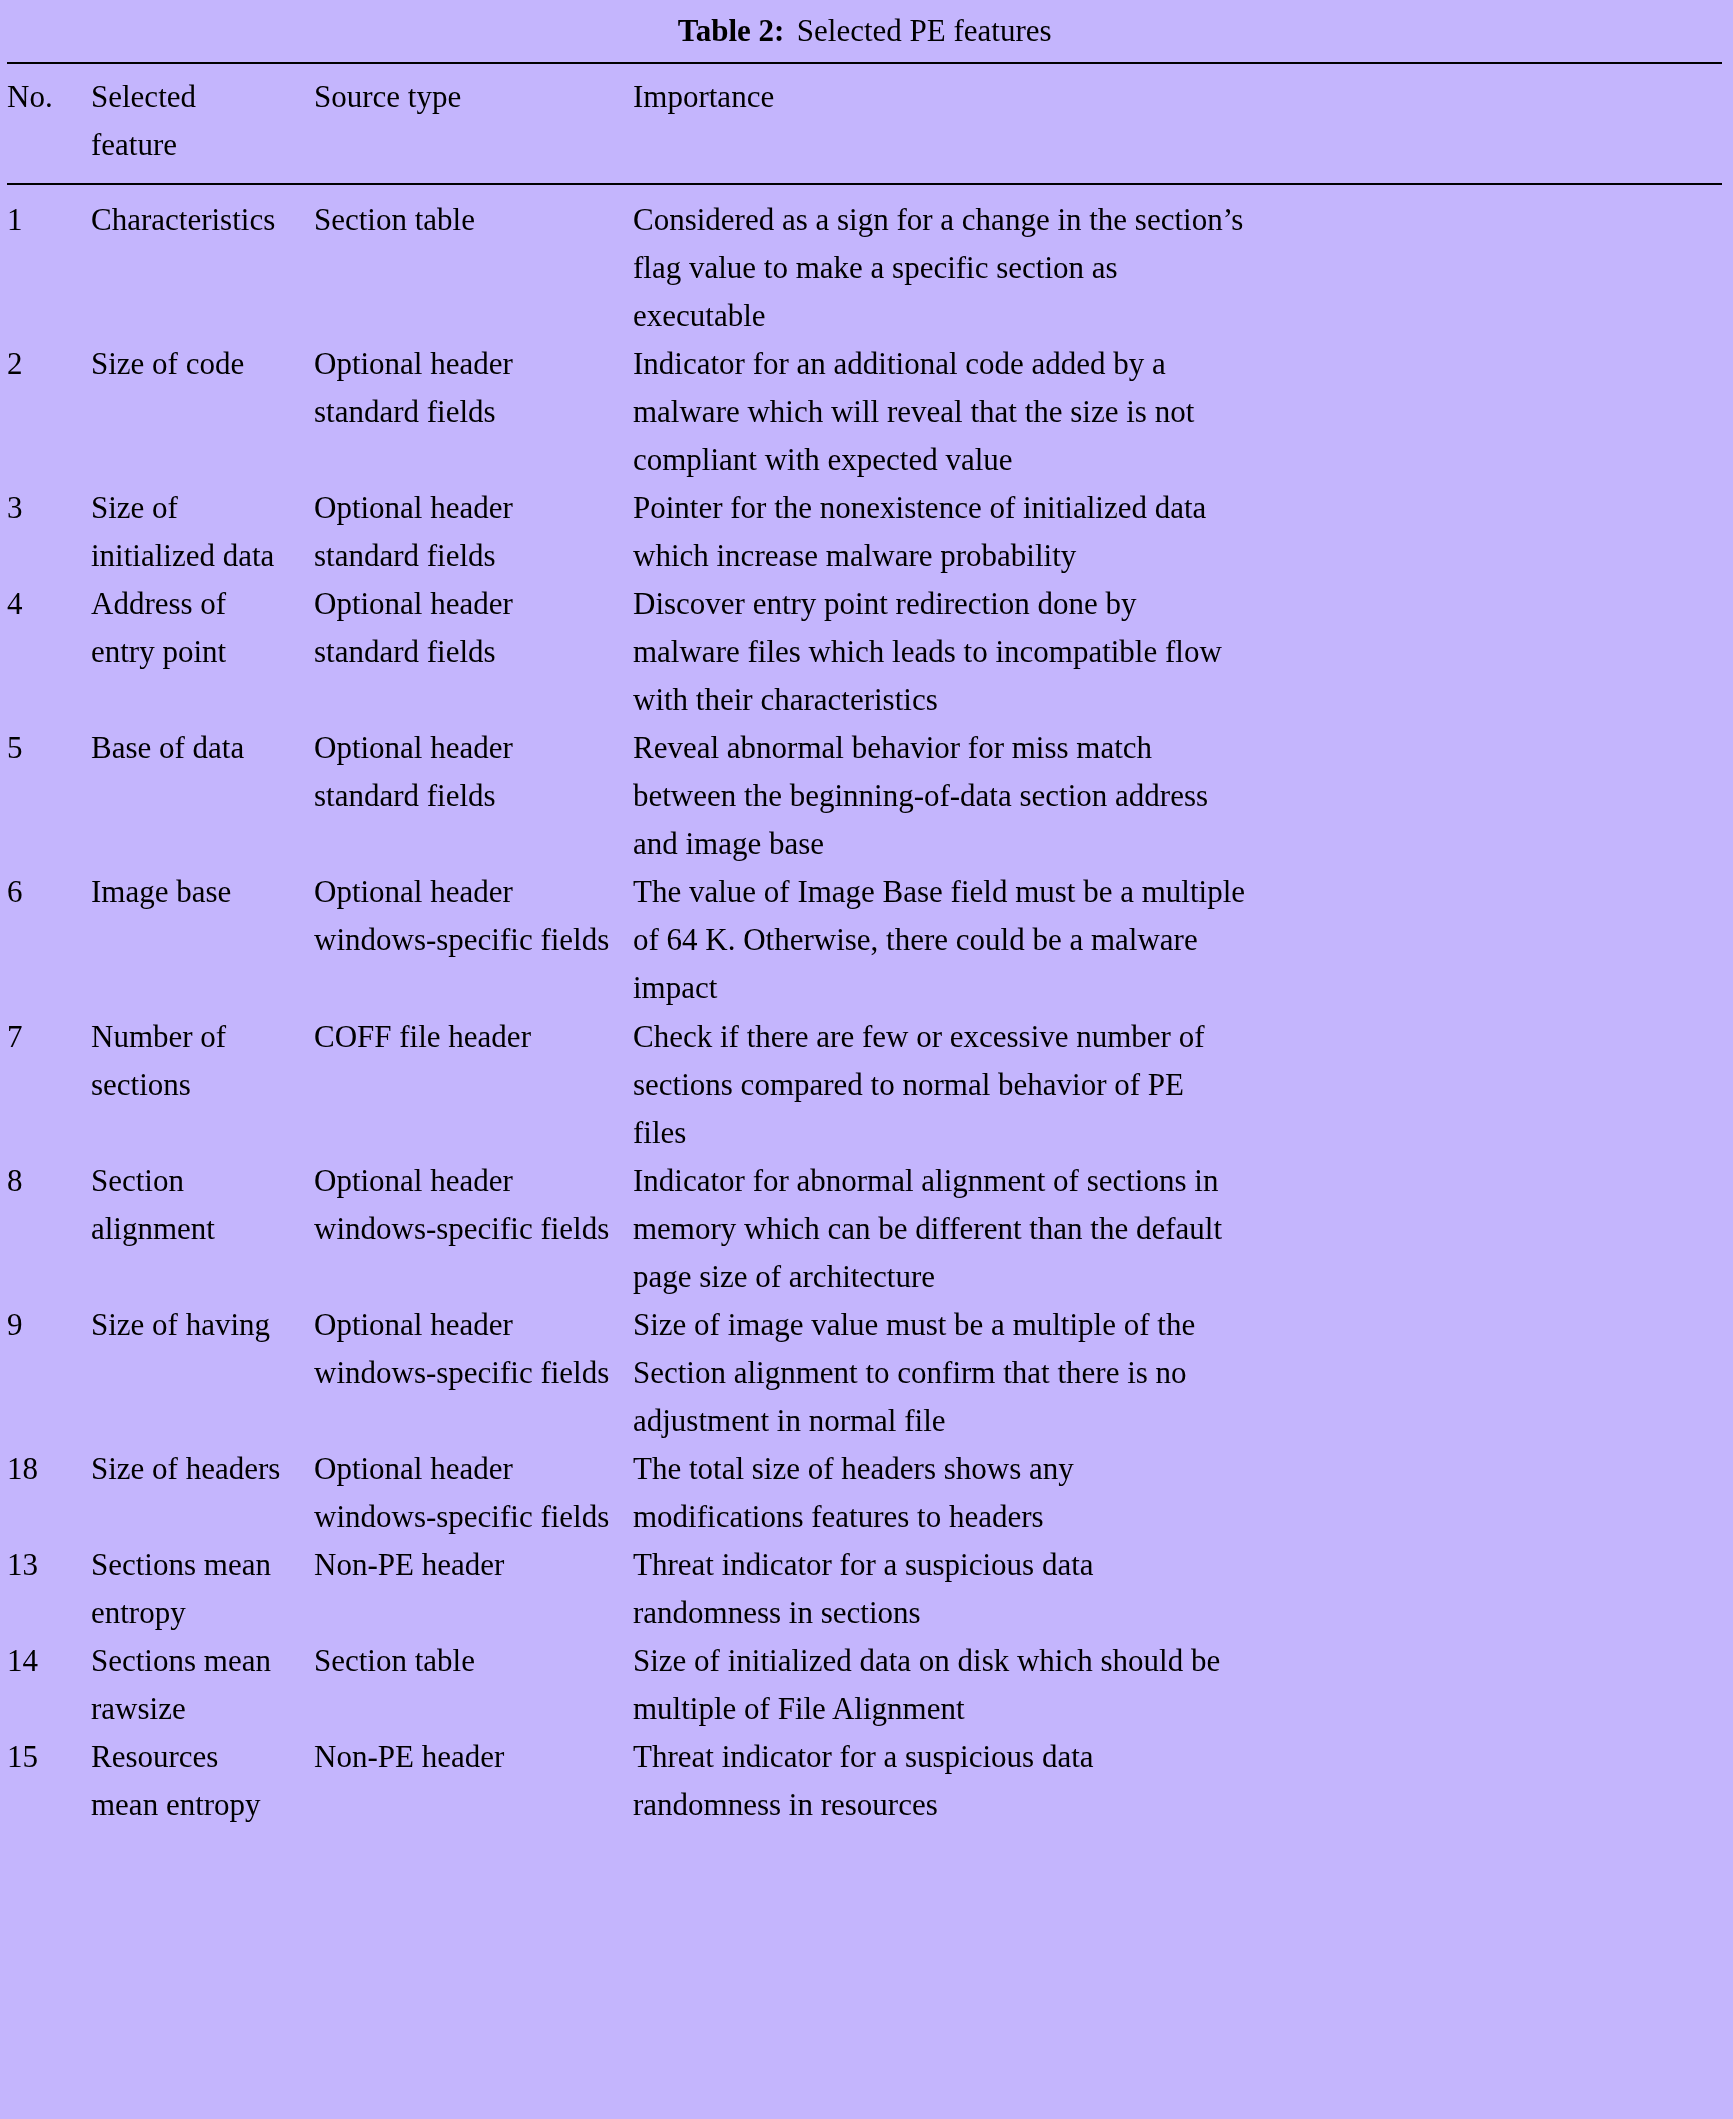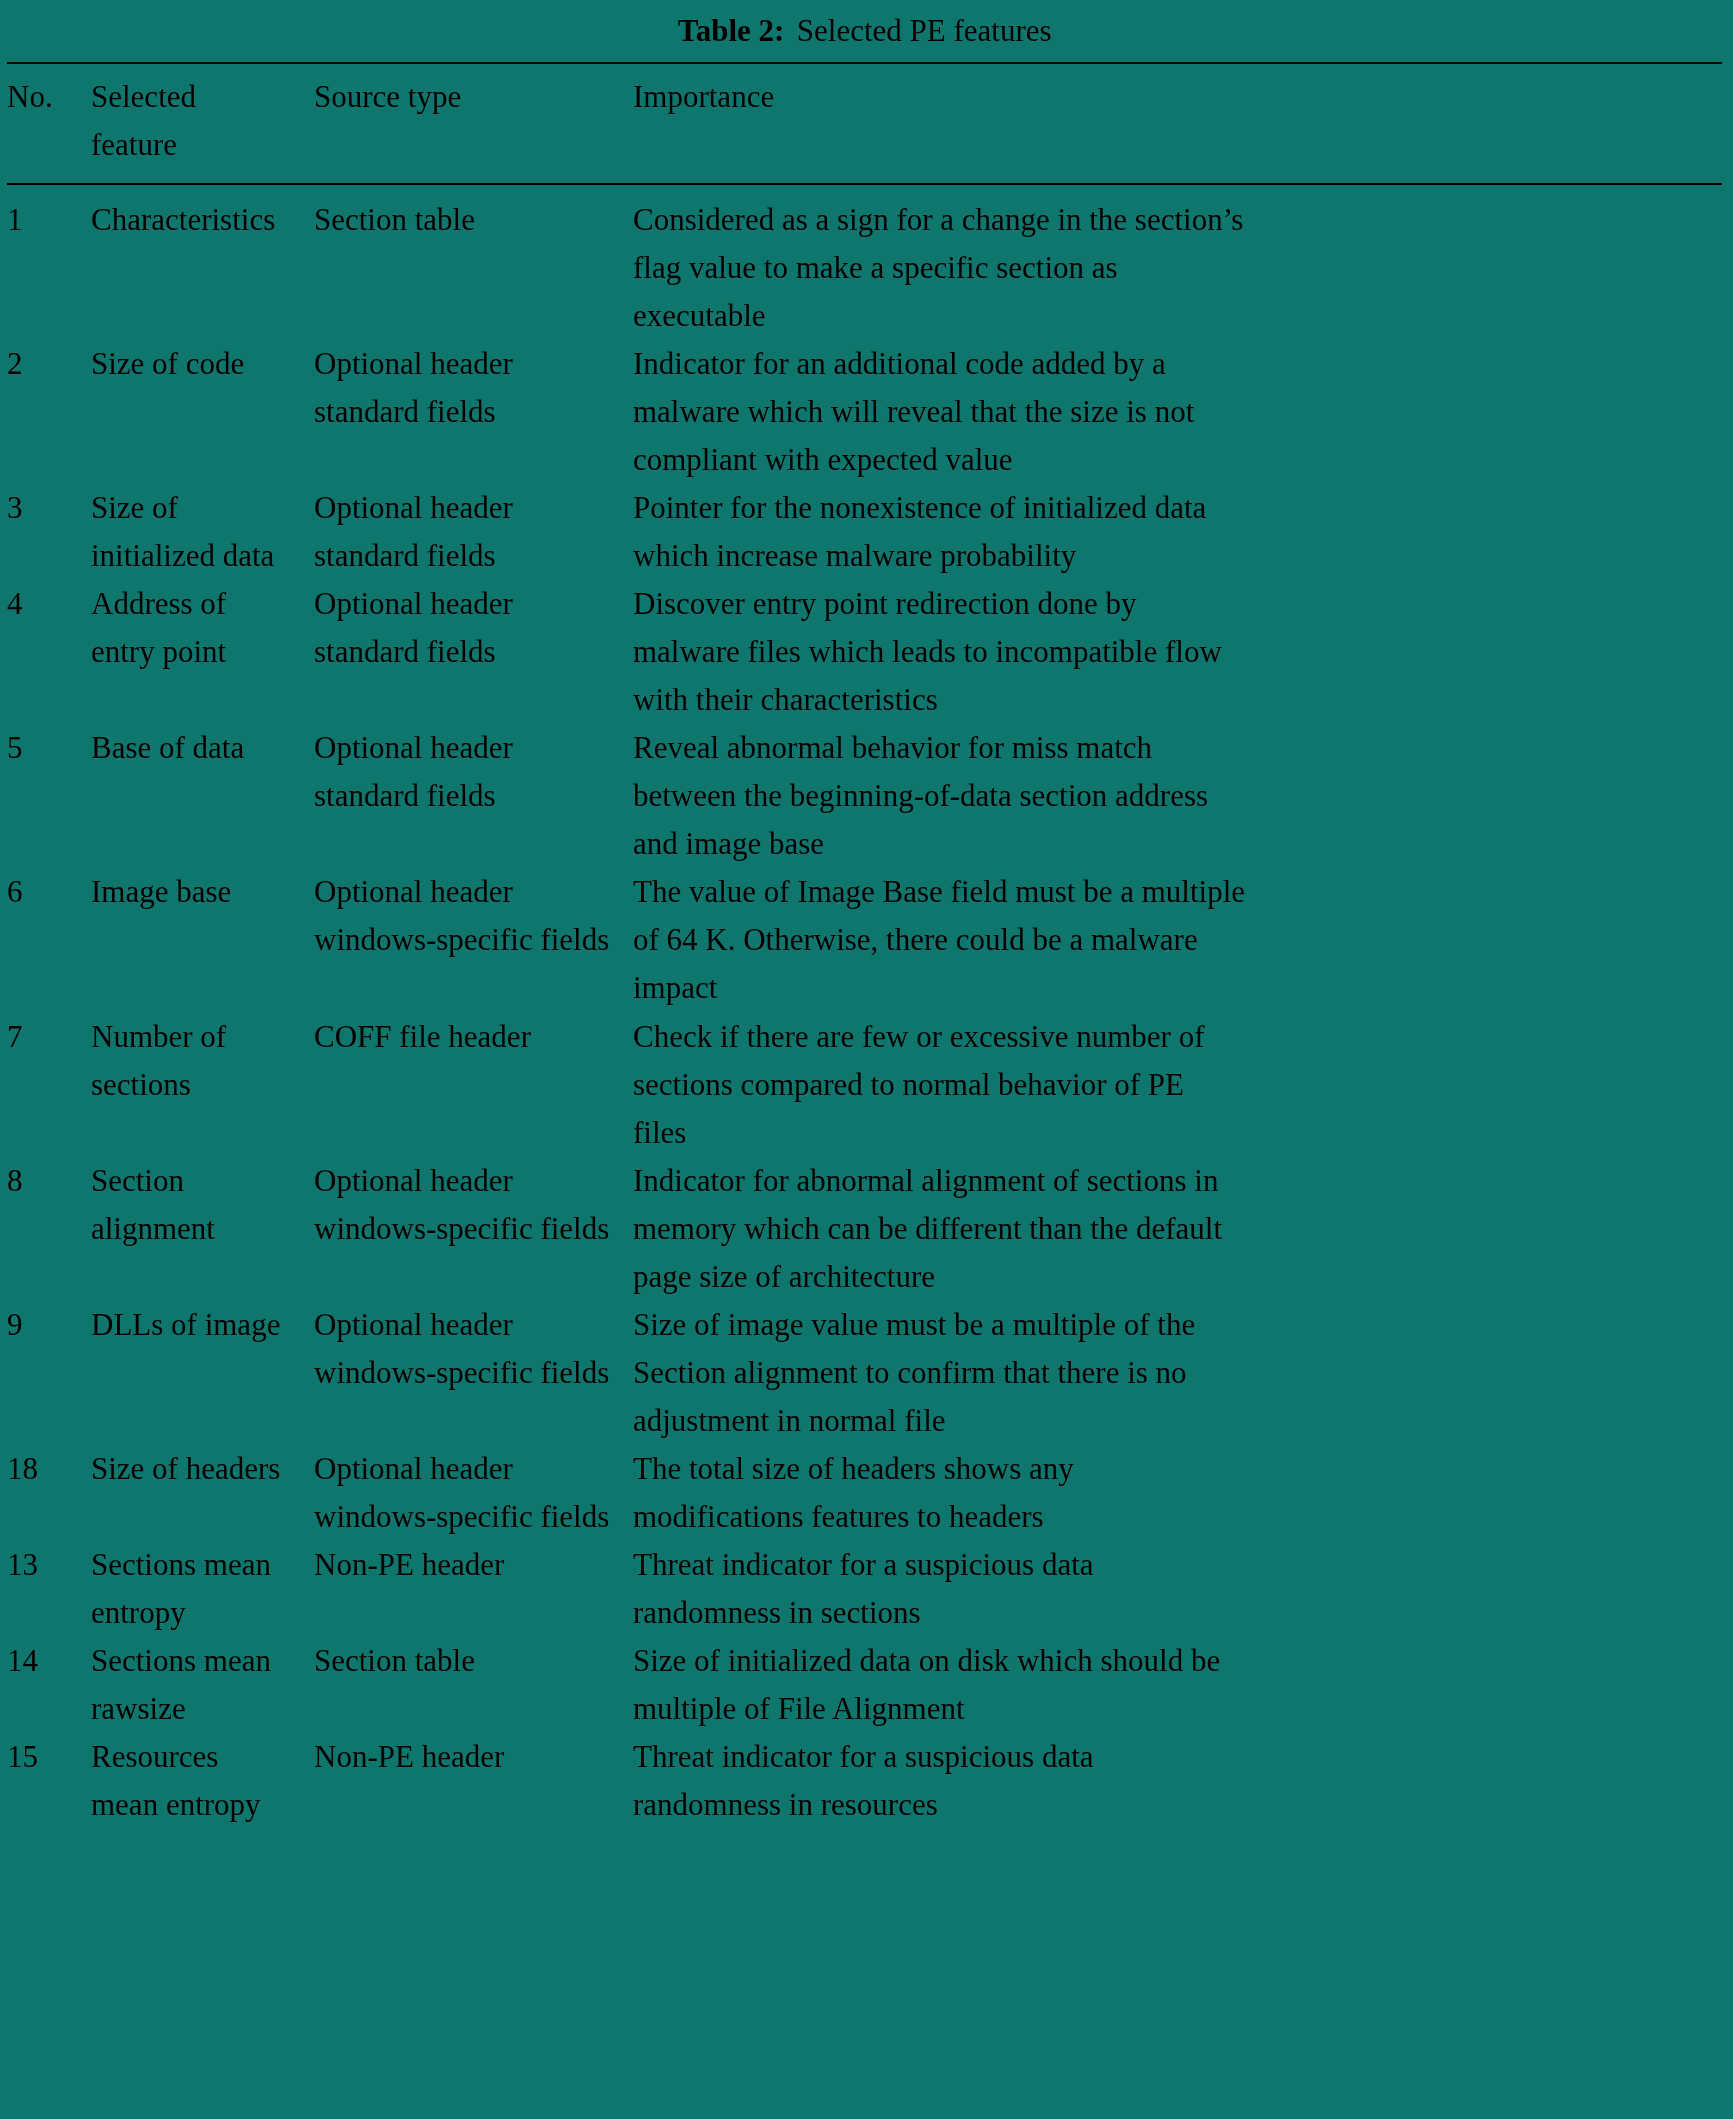--- a/index.html
+++ b/index.html
@@ -1,20 +1,20 @@
 <!DOCTYPE html>
 <html style="font-size:14px"><head>
 <meta charset="utf-8">
 <style>
   * { box-sizing: border-box; }
   html, body { margin: 0; padding: 0; background: #ffffff; }
   .page {
     width: 1733px;
     height: 2120px;
-    background: #0f766e;
+    background: #c4b5fd;
     color: #000000;
     font-family: "Liberation Serif", "DejaVu Serif", serif;
     font-size: 31px;
     line-height: 1.55;
     padding: 5.3px 10.6px 0 7px;
     overflow: hidden;
   }
   .caption {
     text-align: center;
     margin: 1.8px 0 7px 0;
@@ -138,21 +138,21 @@
           <td class="cell-feature">Section
 alignment</td>
           <td class="cell-source">Optional header
 windows-specific fields</td>
           <td class="cell-importance">Indicator for abnormal alignment of sections in
 memory which can be different than the default
 page size of architecture</td>
         </tr>
         <tr>
           <td class="cell-no">9</td>
-          <td class="cell-feature">DLLs of image</td>
+          <td class="cell-feature">Size of having</td>
           <td class="cell-source">Optional header
 windows-specific fields</td>
           <td class="cell-importance">Size of image value must be a multiple of the
 Section alignment to confirm that there is no
 adjustment in normal file</td>
         </tr>
         <tr>
           <td class="cell-no">18</td>
           <td class="cell-feature">Size of headers</td>
           <td class="cell-source">Optional header

